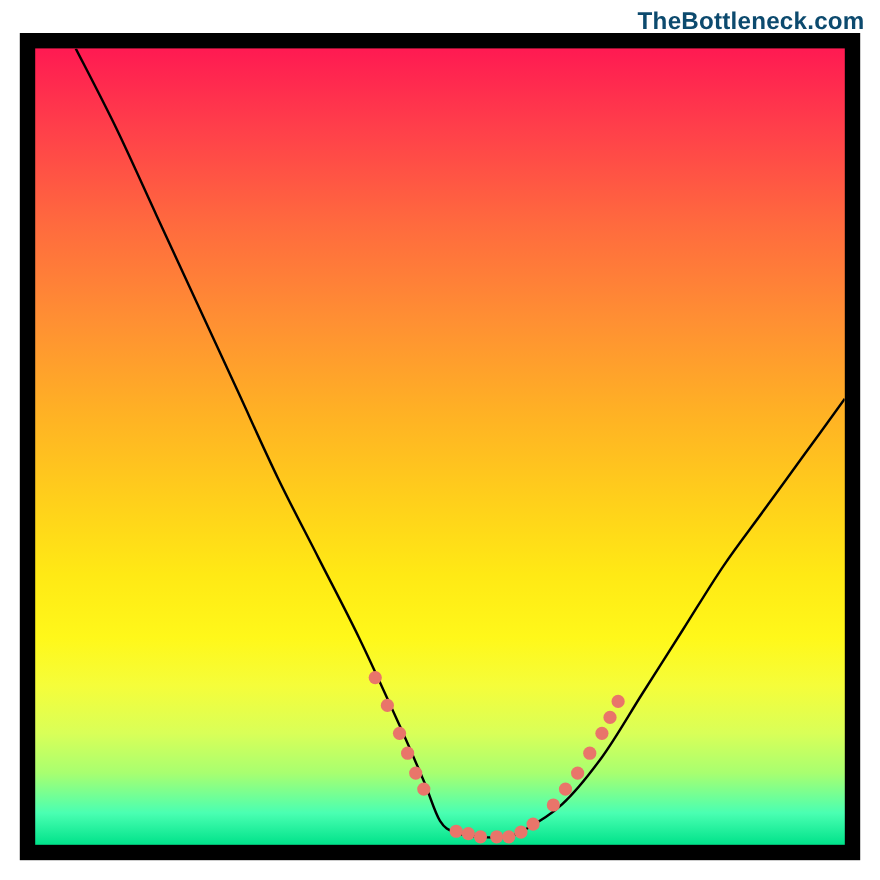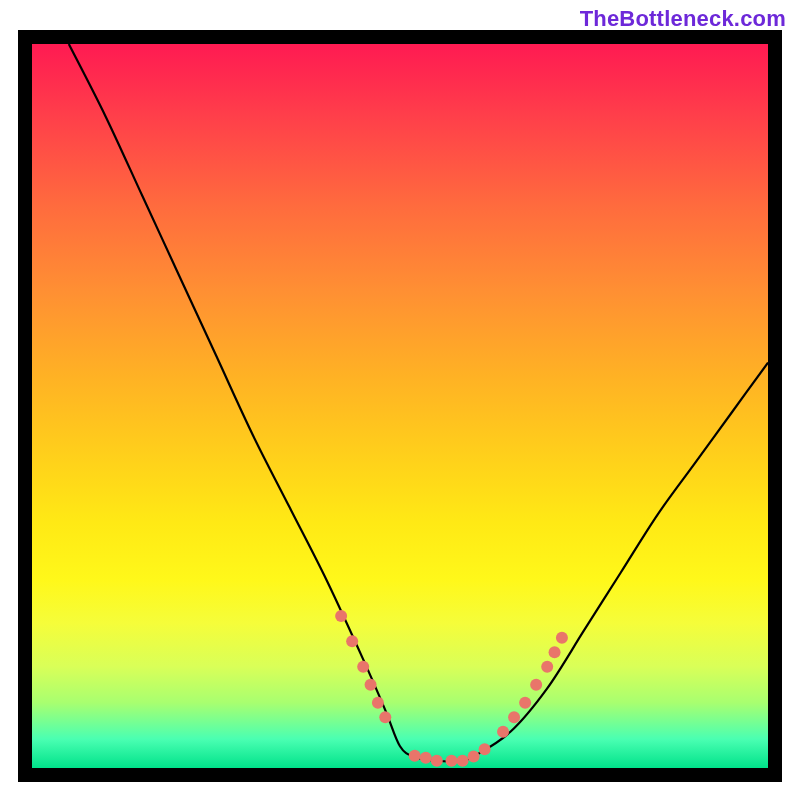--- a/index.html
+++ b/index.html
@@ -17,21 +17,21 @@
     left: 0;
     width: 800px;
     height: 800px;
   }
   .watermark {
     position: absolute;
     top: 6px;
     right: 14px;
     font-size: 22px;
     font-weight: 600;
-    color: #6d28d9;
+    color: #0c4a6e;
     letter-spacing: 0.2px;
     z-index: 10;
   }
   
   .plot-border {
     position: absolute;
     top: 30px;
     left: 18px;
     width: 764px;
     height: 752px;

